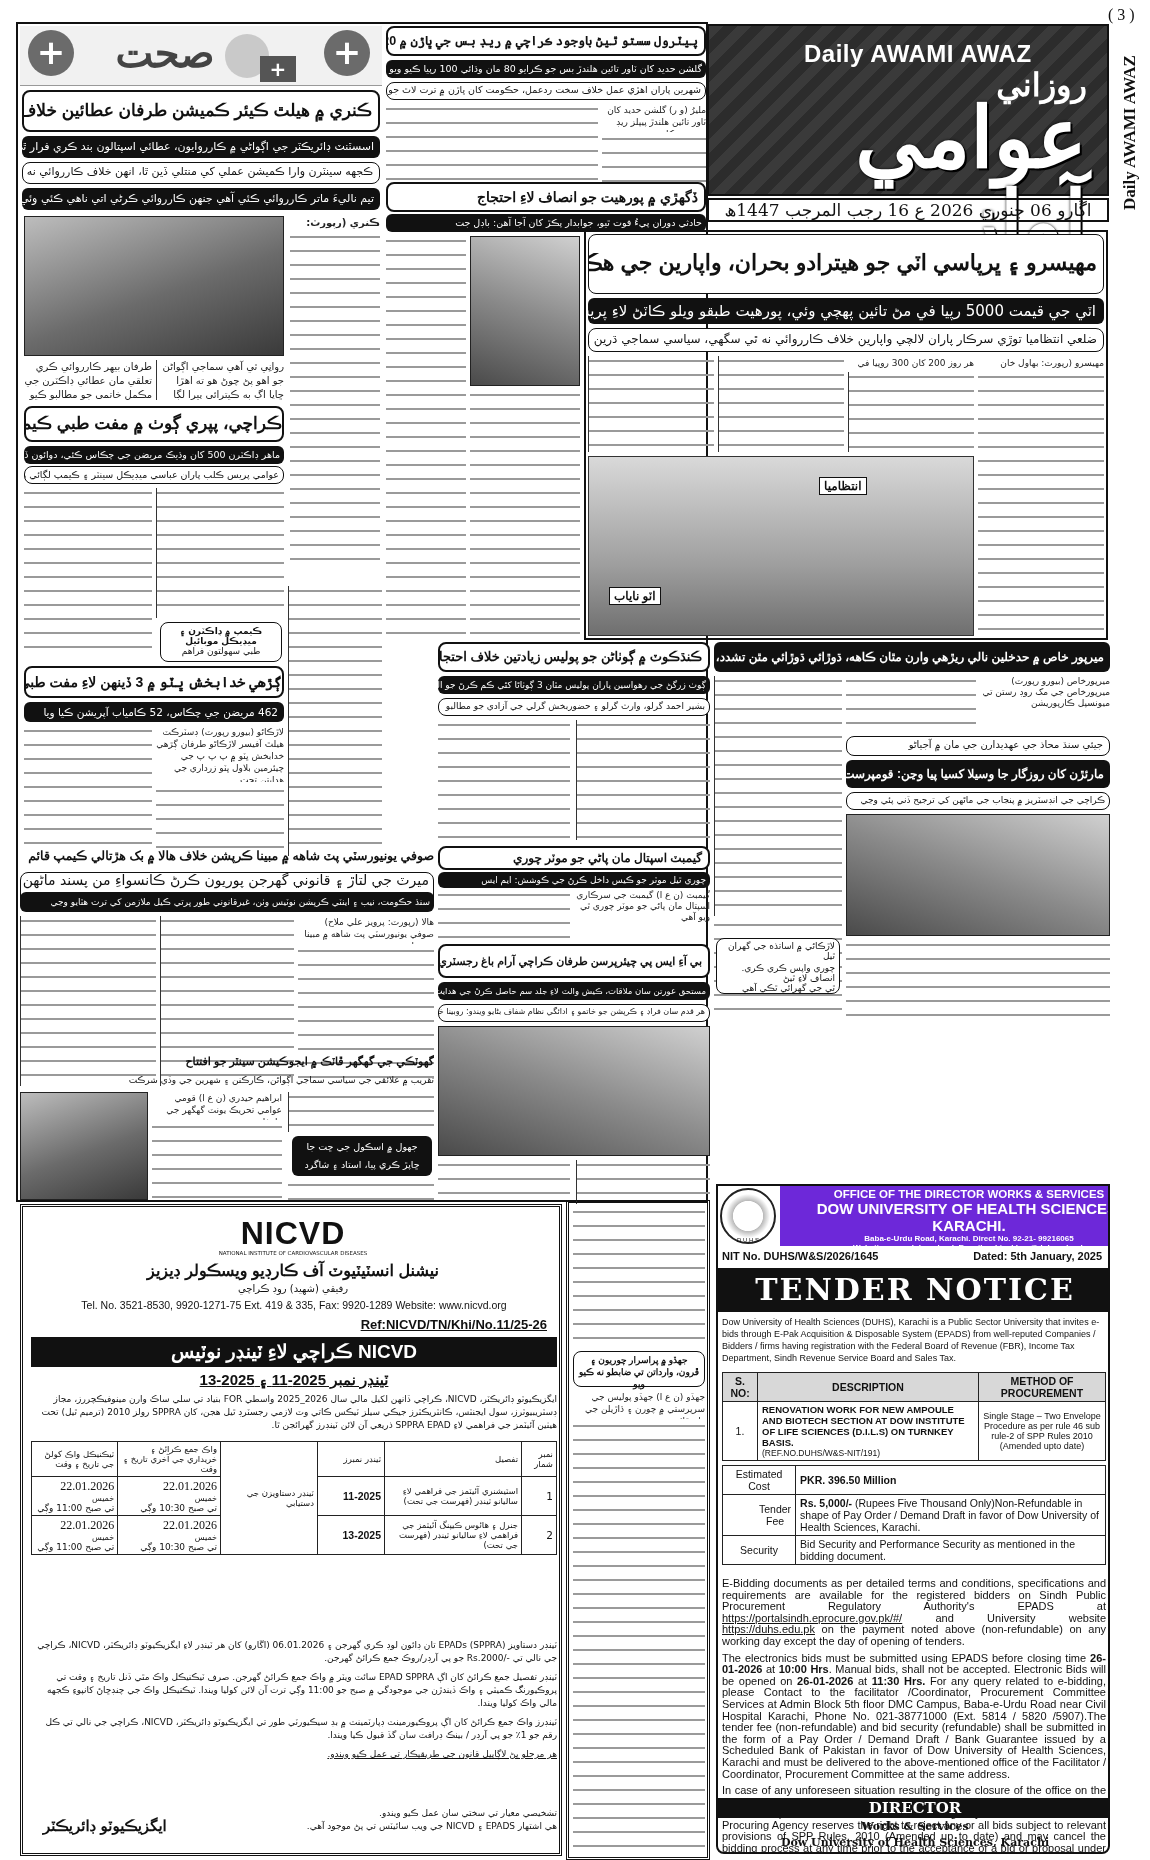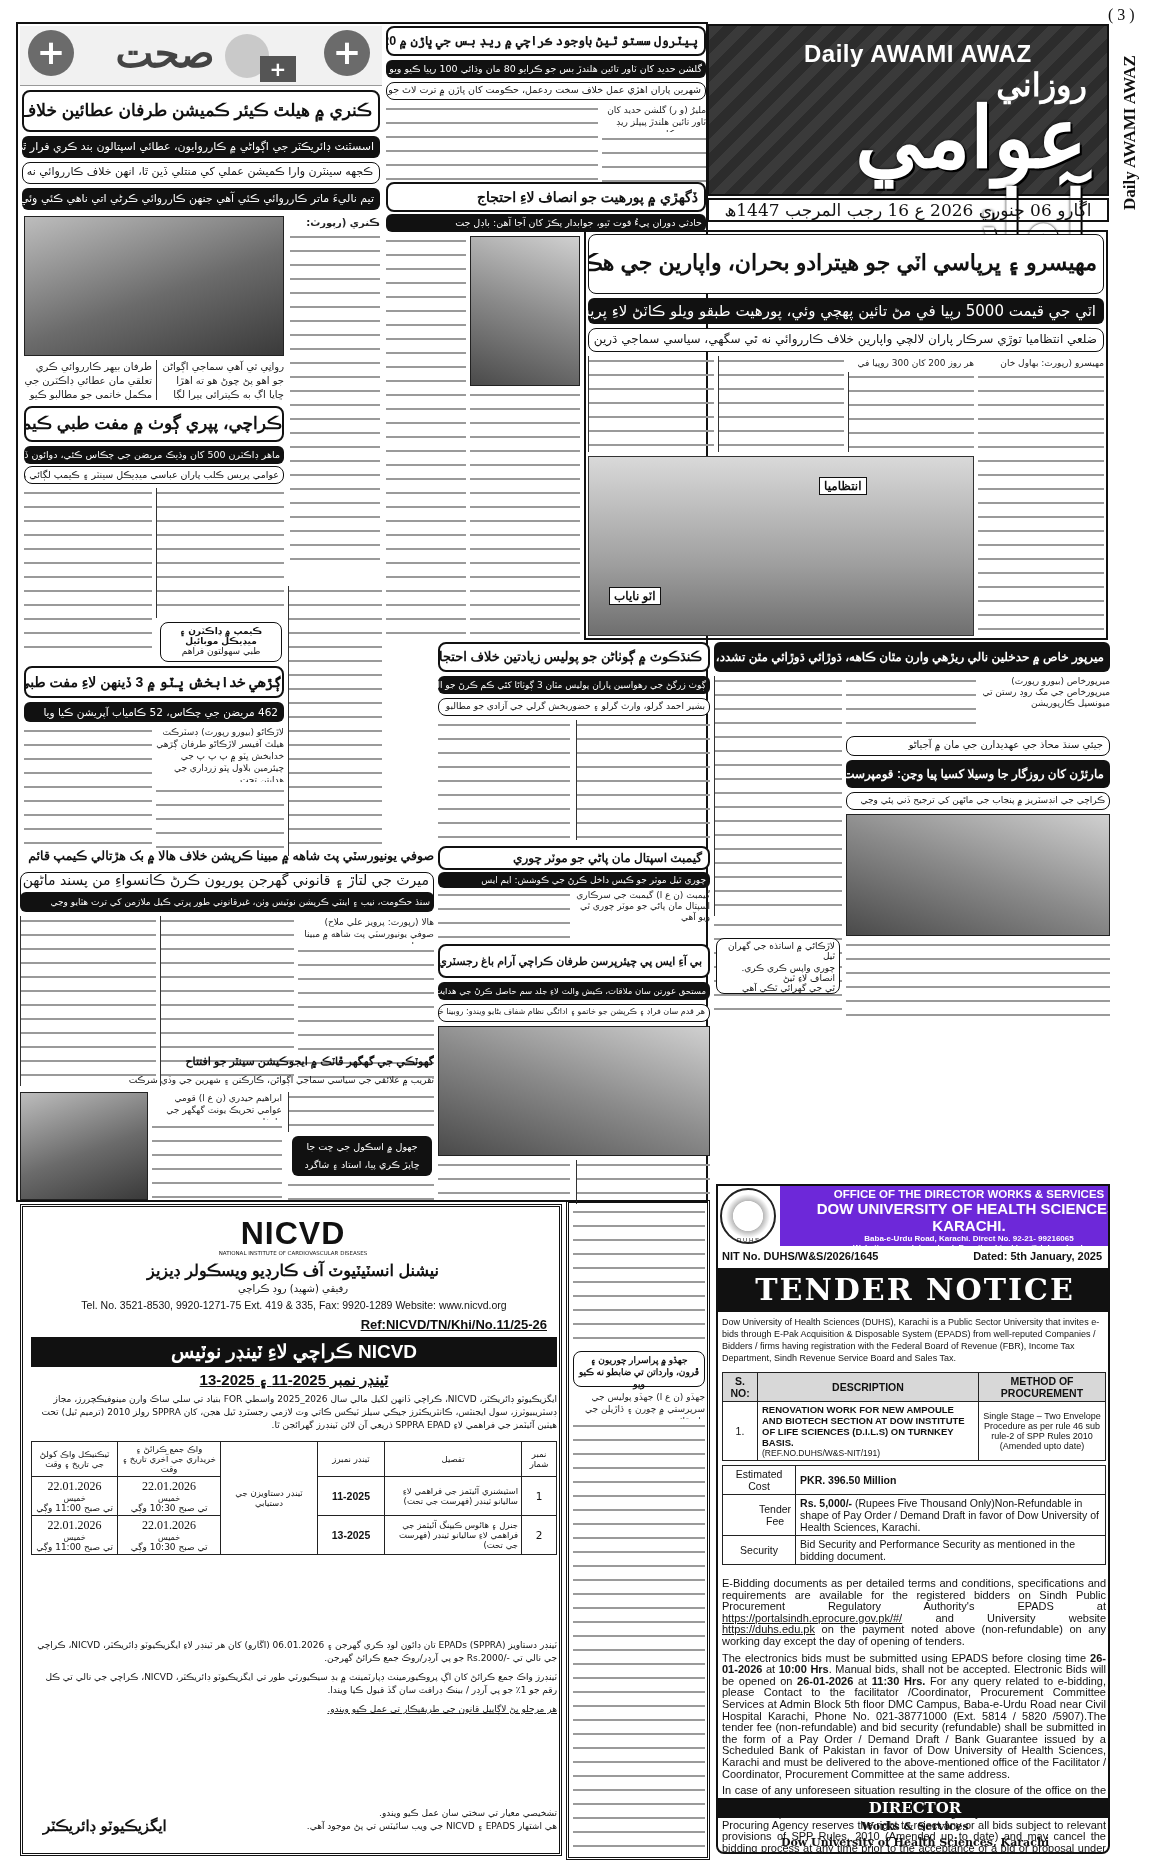--- a/index.html
+++ b/index.html
@@ -20,21 +20,21 @@
   .col-rule{border-left:1px solid #333;}
   .photo{background:linear-gradient(160deg,#bdbdbd,#6b6b6b 55%,#3a3a3a);border:1px solid #222;overflow:hidden;}
   .photo2{background:linear-gradient(200deg,#d0d0d0,#8a8a8a 50%,#4a4a4a);border:1px solid #222;}
   .fill-lines{background:repeating-linear-gradient(180deg,transparent 0 4px,#9a9a9a 4px 6px,transparent 6px 14px);}
   .tender{font-family:"Liberation Sans",sans-serif;color:#111;}
   .tn-title{font-family:"DejaVu Serif",serif;font-weight:bold;font-size:40px;letter-spacing:2px;}
   table.tt{border-collapse:collapse;width:100%;font-family:"Liberation Sans",sans-serif;font-size:10.5px;}
   table.tt td,table.tt th{border:1px solid #222;padding:2px 4px;vertical-align:middle;}
   table.tt th{background:#d8d8d8;font-weight:bold;}
   .nic-table{border-collapse:collapse;width:100%;font-size:10.5px;}
-  .nic-table td{border:1px solid #222;padding:2px 3px;text-align:center;}
+  .nic-table td{border:1px solid #222;padding:2px 3px;text-align:right;}
   a.lnk{color:#111;text-decoration:underline;}
   .dbl{border:3px double #111;}
 </style>
 </head>
 <body>
 
 <div class="abs pagenum" style="left:1108px;top:6px;">( 3 )</div>
 
 <div class="abs vert" style="left:1120px;top:40px;height:170px;">Daily AWAMI AWAZ</div>
 
@@ -235,20 +235,21 @@
               <div style="font-family:'Liberation Serif',serif;font-size:12px;">22.01.2026</div>
               <div style="font-size:8px;">خميس</div>
               <div style="font-size:9px;">تي صبح 11:00 وڳي</div>
             </td>
       </tr>
     </tbody>
       </table>
   </div>
   <div class="abs rtl" style="left:8px;top:424px;width:526px;font-size:9px;line-height:13px;">
     <p style="margin:8px 0 6px;">ٽينڊر دستاويز (SPPRA) EPADs تان ڊائون لوڊ ڪري گهرجن ۽ 06.01.2026 (اڱارو) کان هر ٽينڊر لاءِ ايگزيڪيوٽو ڊائريڪٽر، NICVD، ڪراچي جي نالي تي -/Rs.2000 جو پي آرڊر/روڪ جمع ڪرائڻ گهرجن.</p>
+    <p style="margin:0 0 6px;">ٽينڊر تفصيل جمع ڪرائڻ کان اڳ EPAD SPPRA سائٽ ويٽر ۾ واڪ جمع ڪرائڻ گهرجن. صرف ٽيڪنيڪل واڪ مٿي ڏنل تاريخ ۽ وقت تي پروڪيورنگ ڪميٽي ۽ واڪ ڏيندڙن جي موجودگي ۾ صبح جو 11:00 وڳي ترت آن لائن کوليا ويندا. ٽيڪنيڪل واڪ جي چنڊڇاڻ کانپوءِ ڪجهه مالي واڪ کوليا ويندا.</p>
     <p style="margin:0 0 6px;">ٽينڊرز واڪ جمع ڪرائڻ کان اڳ پروڪيورمينٽ ڊپارٽمينٽ ۾ بڊ سيڪيورٽي طور تي ايگزيڪيوٽو ڊائريڪٽر، NICVD، ڪراچي جي نالي تي ڪل رقم جو 1٪ جو پي آرڊر / بينڪ ڊرافٽ سان گڏ قبول ڪيا ويندا.</p>
     <p style="margin:0 0 6px;text-decoration:underline;">هر مرحلو پڻ لاڳاپيل قانون جي طريقيڪار تي عمل ڪيو ويندو.</p>
   </div>
   <div class="abs rtl" style="left:200px;top:600px;width:334px;font-size:9px;line-height:13px;">
     <div>تشخيصي معيار تي سختي سان عمل ڪيو ويندو.</div>
     <div>هي اشتهار EPADS ۽ NICVD جي ويب سائيٽس تي پڻ موجود آهي.</div>
   </div>
   <div class="abs hl rtl" style="left:20px;top:610px;font-size:15px;">ايگزيڪيوٽو ڊائريڪٽر</div>
 </div>
 

